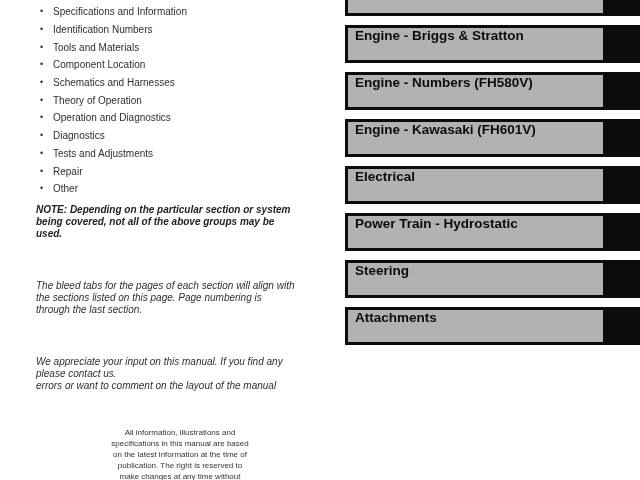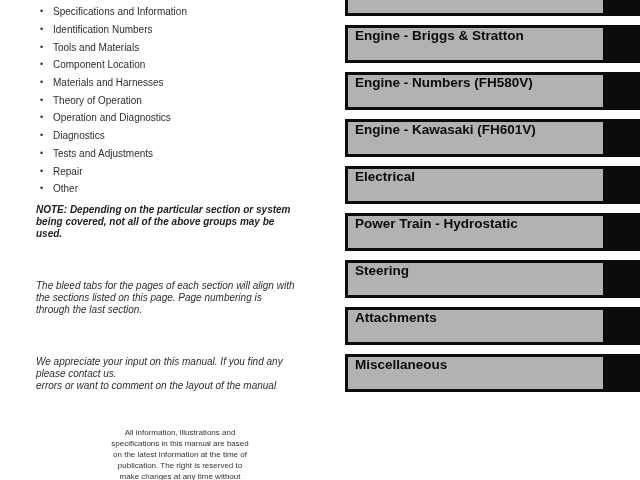--- a/index.html
+++ b/index.html
@@ -61,21 +61,21 @@
         <li>
         <span class="bullet">•</span>
         <span>Tools and Materials</span>
       </li>
         <li>
         <span class="bullet">•</span>
         <span>Component Location</span>
       </li>
         <li>
         <span class="bullet">•</span>
-        <span>Materials and Harnesses</span>
+        <span>Schematics and Harnesses</span>
       </li>
         <li>
         <span class="bullet">•</span>
         <span>Theory of Operation</span>
       </li>
         <li>
         <span class="bullet">•</span>
         <span>Operation and Diagnostics</span>
       </li>
         <li>
@@ -163,20 +163,15 @@
       <div class="tab">
       <div class="tab-face">
         <span>Steering</span>
       </div>
     </div>
       <div class="tab">
       <div class="tab-face">
         <span>Attachments</span>
       </div>
     </div>
-      <div class="tab">
-      <div class="tab-face">
-        <span>Miscellaneous</span>
-      </div>
-    </div>
     </div>
 
 </div>
 
 </body></html>

